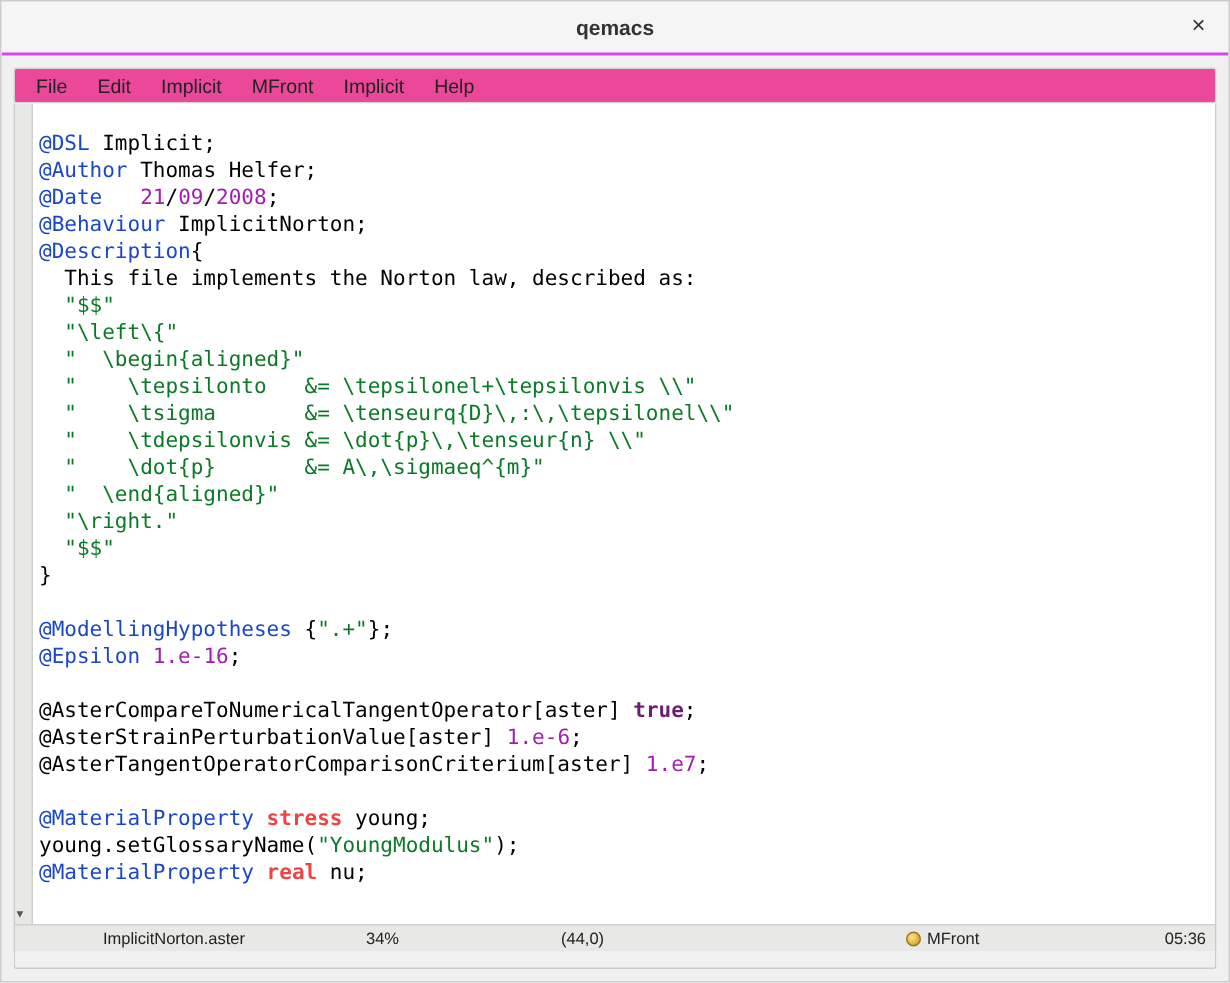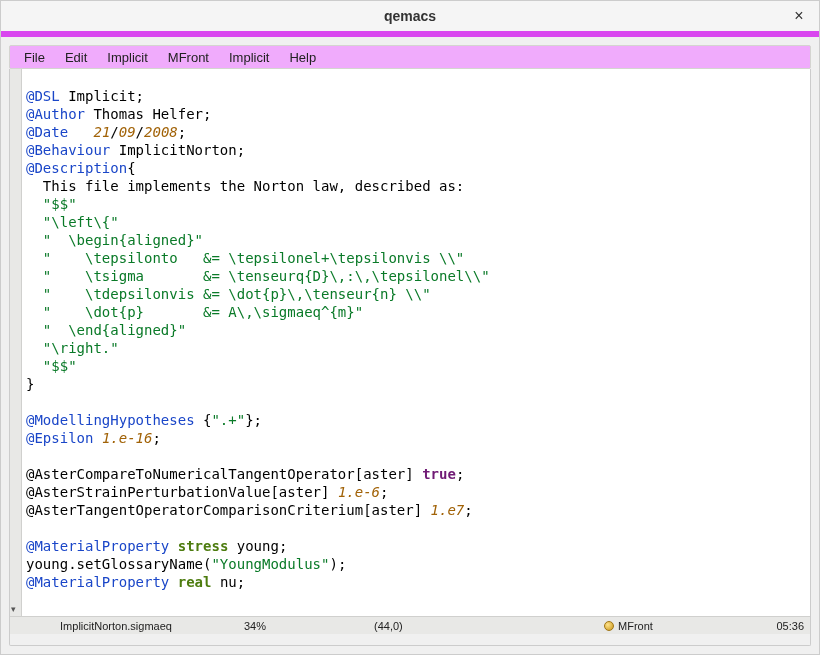--- a/index.html
+++ b/index.html
@@ -13,41 +13,41 @@
     flex-direction: column;
     border: 1px solid #ccc;
   }
   .titlebar {
     height: 36px;
     background: #f5f5f5;
     display: flex;
     align-items: center;
     justify-content: center;
     position: relative;
-    border-bottom: 6px solid #d946ef;
+    border-bottom: 2px solid #d946ef;
   }
   .titlebar-title {
     font-size: 14px;
     font-weight: bold;
     color: #333;
   }
   .titlebar-close {
     position: absolute;
     right: 10px;
     top: 50%;
     transform: translateY(-50%);
     font-size: 16px;
     color: #333;
     cursor: pointer;
     width: 20px;
     text-align: center;
   }
   .menubar {
     height: 24px;
-    background: #f0abfc;
+    background: #ec4899;
     display: flex;
     align-items: center;
     padding: 10px 4px;
     border: 1px solid #d4d4d0;
     margin: 8px 8px 0 8px;
     border-radius: 2px;
     font-size: 13px;
   }
   .menubar-item {
     padding: 2px 10px;
@@ -86,23 +86,23 @@
     flex: 1;
     font-family: "DejaVu Sans Mono","Menlo","Consolas",monospace;
     font-size: 14px;
     line-height: 18px;
     white-space: pre;
     padding: 18px 4px;
     color: #000;
     overflow: hidden;
   }
   .tok-kw   { color: #1a46c8; }   
-  .tok-num  { color: #a16207; font-style: italic; }   
+  .tok-num  { color: #a21caf; }   
   .tok-str  { color: #0a7a28; }   
-  .tok-type { color: #4d7c0f; font-weight: bold; } 
+  .tok-type { color: #ef4444; font-weight: bold; } 
   .tok-bool { color: #701a75; font-weight: bold; }
   .statusbar {
     height: 18px;
     background: #e8e8e6;
     border-top: 1px solid #d0d0ce;
     display: flex;
     align-items: center;
     font-size: 11px;
     color: #222;
     padding: 0 6px;
@@ -139,21 +139,21 @@
 </div>
 
 <div class="editor-wrap">
   <div class="editor-scroll-area">
     <div class="left-gutter">
       <span class="gutter-arrow">▾</span>
     </div>
     <div class="code-area" id="code-area"><div><span class="tok-kw">@DSL</span><span> Implicit;</span></div><div><span class="tok-kw">@Author</span><span> Thomas Helfer;</span></div><div><span class="tok-kw">@Date</span><span>   </span><span class="tok-num">21</span><span>/</span><span class="tok-num">09</span><span>/</span><span class="tok-num">2008</span><span>;</span></div><div><span class="tok-kw">@Behaviour</span><span> ImplicitNorton;</span></div><div><span class="tok-kw">@Description</span><span>{</span></div><div><span>  This file implements the Norton law, described as:</span></div><div><span>  </span><span class="tok-str">"$$"</span></div><div><span>  </span><span class="tok-str">"\left\{"</span></div><div><span>  </span><span class="tok-str">"  \begin{aligned}"</span></div><div><span>  </span><span class="tok-str">"    \tepsilonto   &amp;= \tepsilonel+\tepsilonvis \\"</span></div><div><span>  </span><span class="tok-str">"    \tsigma       &amp;= \tenseurq{D}\,:\,\tepsilonel\\"</span></div><div><span>  </span><span class="tok-str">"    \tdepsilonvis &amp;= \dot{p}\,\tenseur{n} \\"</span></div><div><span>  </span><span class="tok-str">"    \dot{p}       &amp;= A\,\sigmaeq^{m}"</span></div><div><span>  </span><span class="tok-str">"  \end{aligned}"</span></div><div><span>  </span><span class="tok-str">"\right."</span></div><div><span>  </span><span class="tok-str">"$$"</span></div><div><span>}</span></div><div>&nbsp;</div><div><span class="tok-kw">@ModellingHypotheses</span><span> {</span><span class="tok-str">".+"</span><span>};</span></div><div><span class="tok-kw">@Epsilon</span><span> </span><span class="tok-num">1.e-16</span><span>;</span></div><div>&nbsp;</div><div><span>@AsterCompareToNumericalTangentOperator[aster] </span><span class="tok-bool">true</span><span>;</span></div><div><span>@AsterStrainPerturbationValue[aster] </span><span class="tok-num">1.e-6</span><span>;</span></div><div><span>@AsterTangentOperatorComparisonCriterium[aster] </span><span class="tok-num">1.e7</span><span>;</span></div><div>&nbsp;</div><div><span class="tok-kw">@MaterialProperty</span><span> </span><span class="tok-type">stress</span><span> young;</span></div><div><span>young.setGlossaryName(</span><span class="tok-str">"YoungModulus"</span><span>);</span></div><div><span class="tok-kw">@MaterialProperty</span><span> </span><span class="tok-type">real</span><span> nu;</span></div></div>
   </div>
   <div class="statusbar">
-    <span class="sb-cell sb-filename">ImplicitNorton.sigmaeq</span>
+    <span class="sb-cell sb-filename">ImplicitNorton.aster</span>
     <span class="sb-cell sb-percent">34%</span>
     <span class="sb-cell sb-pos">(44,0)</span>
     <span class="sb-cell sb-spacer"></span>
     <span class="sb-cell sb-mode">
       <span class="mode-dot"></span>
       <span>MFront</span>
     </span>
     <span class="sb-cell sb-time">05:36</span>
   </div>
 </div>

